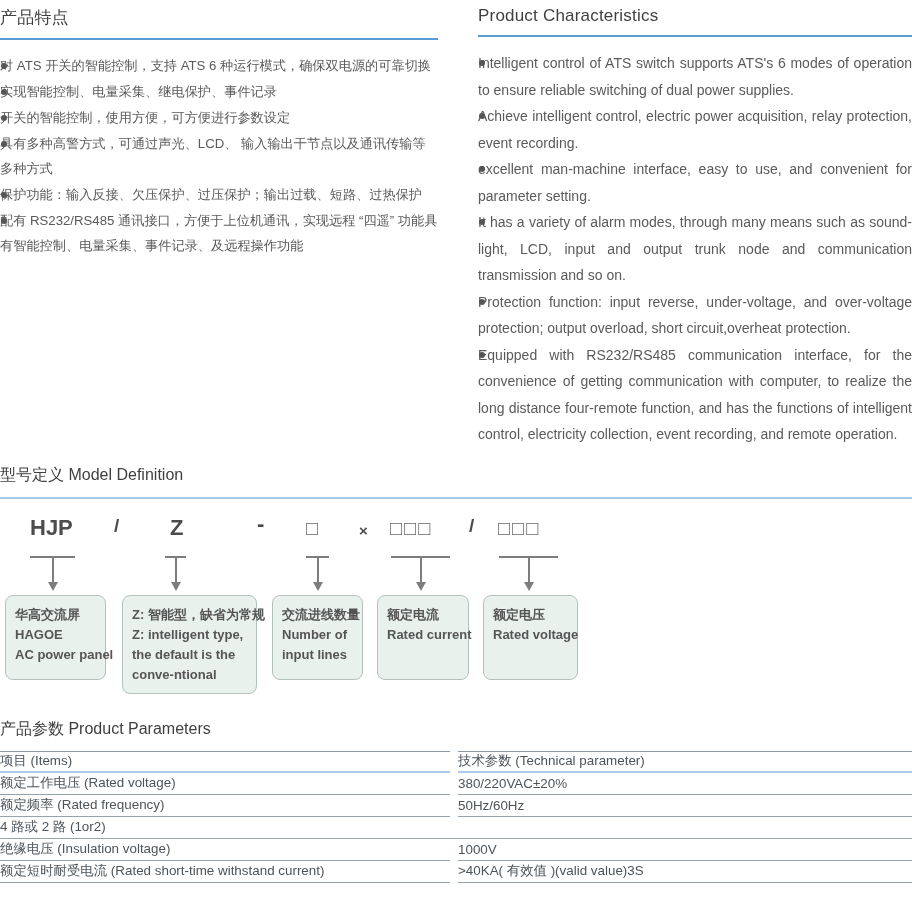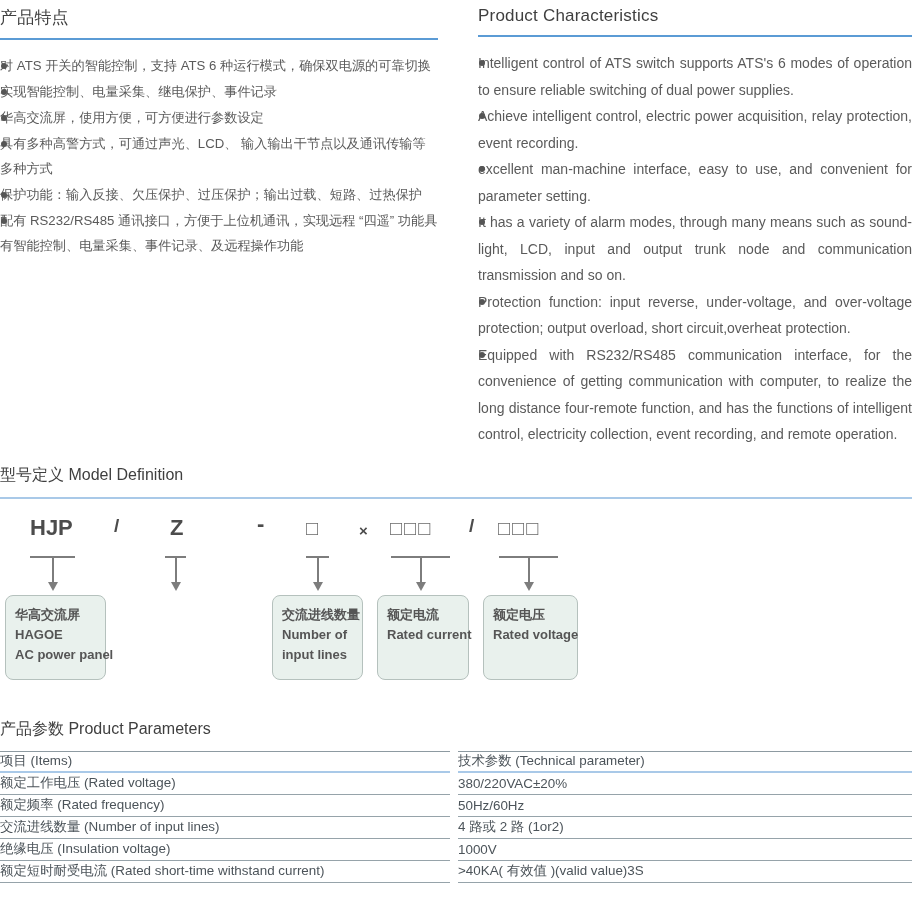--- a/index.html
+++ b/index.html
@@ -88,21 +88,21 @@
 <body>
 
 <div class="page">
 
   <div class="top-section">
     <div class="col-left">
       <div class="sec-title">产品特点</div>
       <ul class="bullets" id="features-list">
           <li>对 ATS 开关的智能控制，支持 ATS 6 种运行模式，确保双电源的可靠切换</li>
           <li>实现智能控制、电量采集、继电保护、事件记录</li>
-          <li>华高交流屏，使用方便，可方便进行参数设定</li>
+          <li>开关的智能控制，使用方便，可方便进行参数设定</li>
           <li>具有多种高警方式，可通过声光、LCD、 输入输出干节点以及通讯传输等多种方式</li>
           <li>保护功能：输入反接、欠压保护、过压保护；输出过载、短路、过热保护</li>
           <li>配有 RS232/RS485 通讯接口，方便于上位机通讯，实现远程 “四遥” 功能具有智能控制、电量采集、事件记录、及远程操作功能</li>
         </ul>
     </div>
     <div class="col-right">
       <div class="sec-title">Product Characteristics</div>
       <ul class="bullets" id="chars-list">
           <li>Intelligent control of ATS switch supports ATS's 6 modes of operation to ensure reliable switching of dual power supplies.</li>
           <li>Achieve intelligent control, electric power acquisition, relay protection, event recording.</li>
@@ -140,20 +140,26 @@
     <span class="ahead a2"></span>
     <span class="ahead a3"></span>
     <span class="ahead a4"></span>
     <span class="ahead a5"></span>
 
     <div class="model-box" id="model-box-0">
         <div>华高交流屏</div>
         <div>HAGOE</div>
         <div>AC power panel</div>
       </div>
+    <div class="model-box" id="model-box-1">
+        <div>Z: 智能型，缺省为常规</div>
+        <div>Z: intelligent type,</div>
+        <div>the default is the</div>
+        <div>conve-ntional</div>
+      </div>
     <div class="model-box" id="model-box-2">
         <div>交流进线数量</div>
         <div>Number of</div>
         <div>input lines</div>
       </div>
     <div class="model-box" id="model-box-3">
         <div>额定电流</div>
         <div>Rated current</div>
       </div>
     <div class="model-box" id="model-box-4">
@@ -171,21 +177,20 @@
     <div id="param-rows">
         <div class="p-row">
           <div class="cell-l">额定工作电压 (Rated voltage)</div>
           <div class="cell-r">380/220VAC±20%</div>
         </div>
         <div class="p-row">
           <div class="cell-l">额定频率 (Rated frequency)</div>
           <div class="cell-r">50Hz/60Hz</div>
         </div>
         <div class="p-row">
-          <div class="cell-l">交流进线数量 (Number of input lines)</div>
           <div class="cell-r">4 路或 2 路 (1or2)</div>
         </div>
         <div class="p-row">
           <div class="cell-l">绝缘电压 (Insulation voltage)</div>
           <div class="cell-r">1000V</div>
         </div>
         <div class="p-row">
           <div class="cell-l">额定短时耐受电流 (Rated short-time withstand current)</div>
           <div class="cell-r">&gt;40KA( 有效值 )(valid value)3S</div>
         </div>

